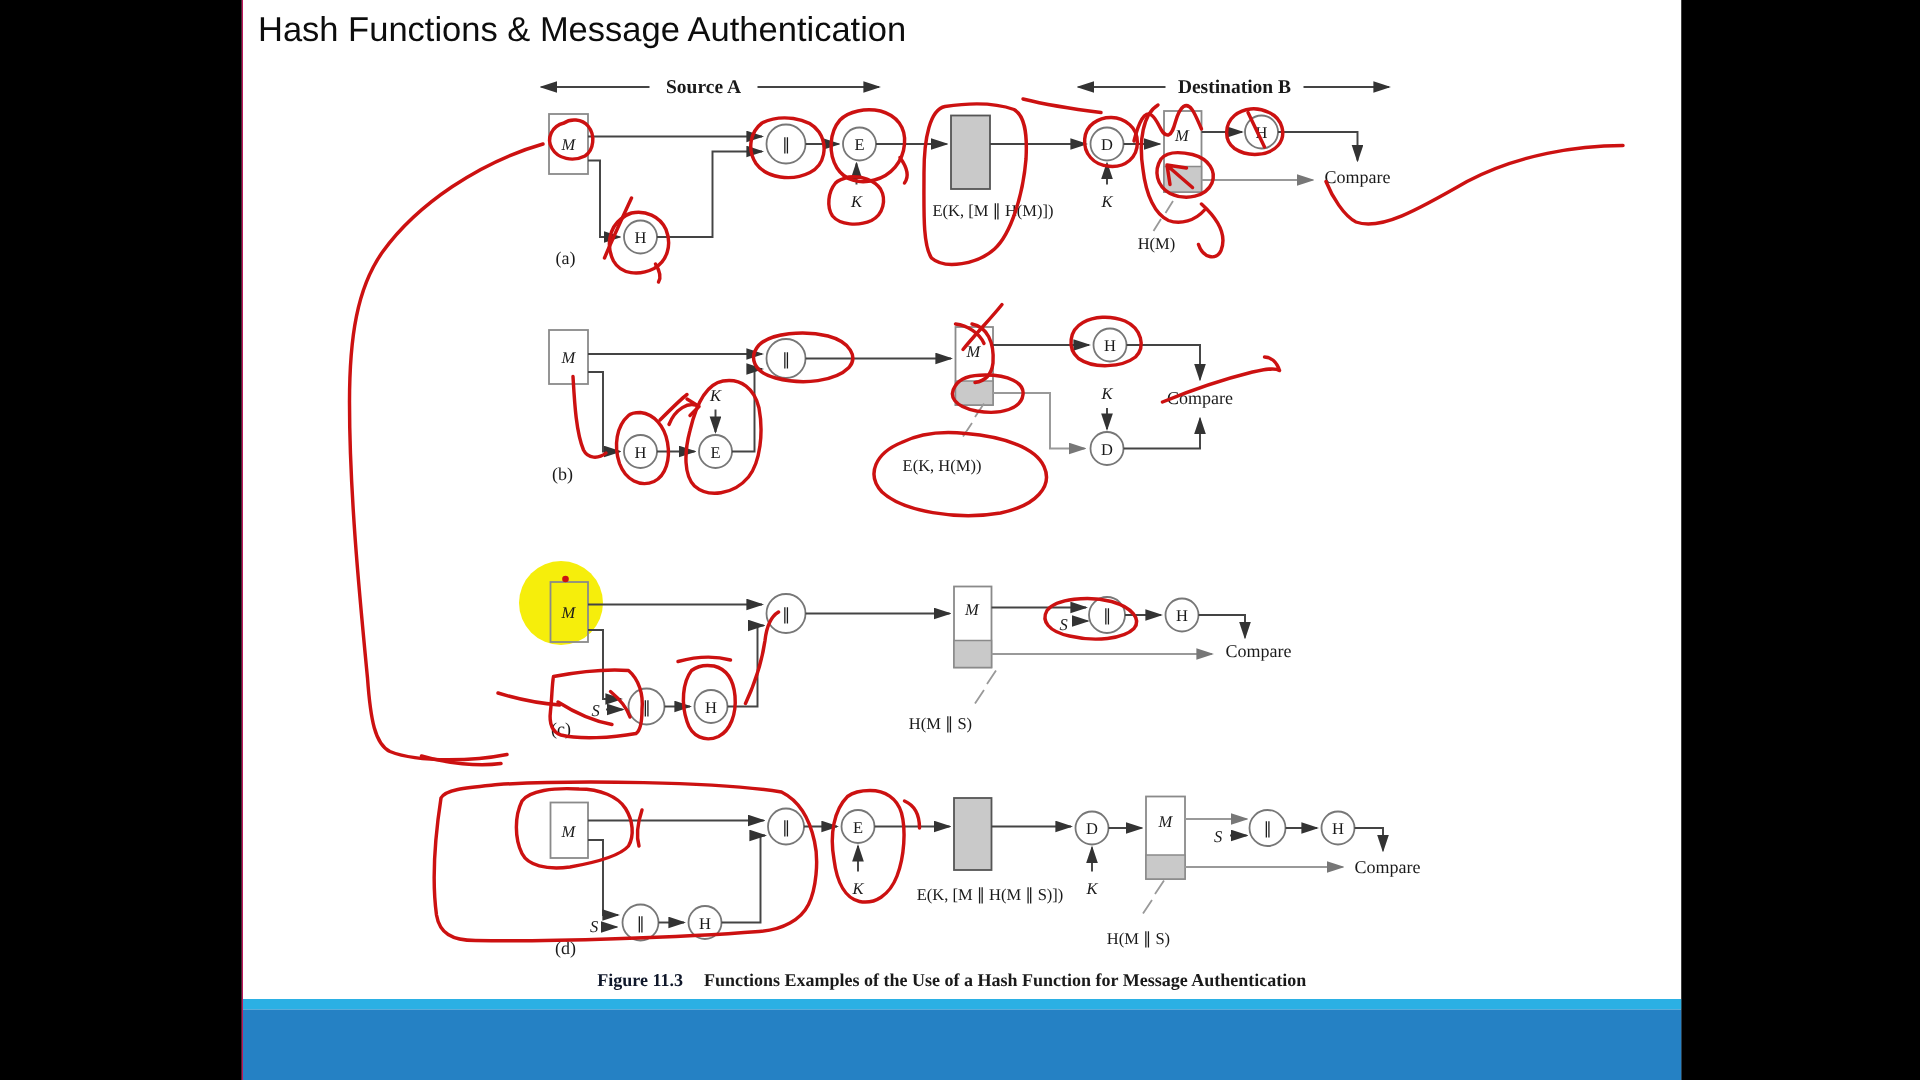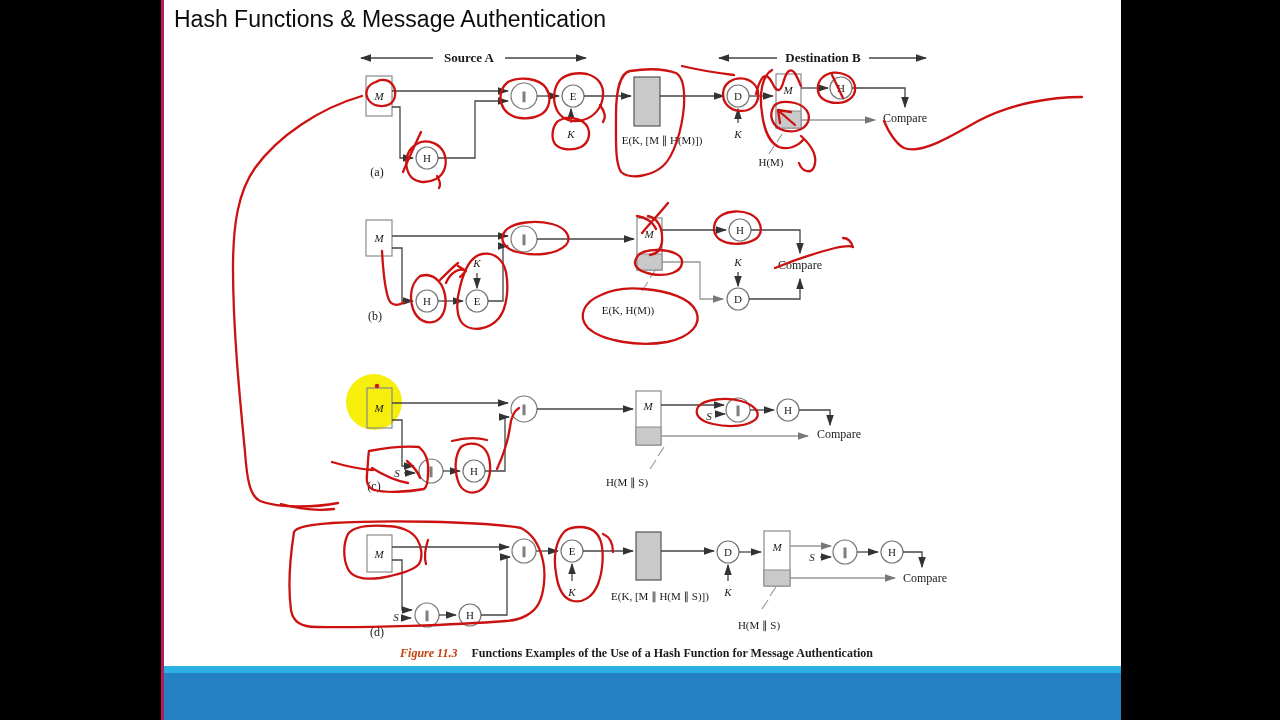--- a/index.html
+++ b/index.html
@@ -2,26 +2,26 @@
 <html><head>
 <meta charset="utf-8">
 <style>
   html,body{margin:0;padding:0;background:#000;}
   .stage{position:relative;width:1280px;height:720px;background:#000;overflow:hidden;
          font-family:"Liberation Serif", serif;}
   .bar{position:absolute;top:0;height:720px;background:#000;}
   .bar.left{left:0;width:161px;}
   .bar.right{left:1121px;width:159px;}
   .slide{position:absolute;left:161px;top:0;width:960px;height:720px;background:#fff;
-         border-left:3px solid #be185d;box-sizing:border-box;}
+         border-left:1px solid #be185d;box-sizing:border-box;}
   .title{position:absolute;left:10px;top:6px;font-family:"Liberation Sans",sans-serif;
          font-size:23px;color:#0d0d0d;white-space:nowrap;}
   .caption{position:absolute;left:0;top:646px;width:945px;text-align:center;
            font-size:12px;font-weight:bold;color:#1a1a1a;}
-  .caption .fig-num{color:#c2410c;margin-right:14px;font-style:italic;}
+  .caption .fig-num{color:#0f172a;margin-right:14px;}
   .footer-accent{position:absolute;left:0;top:666px;width:100%;height:7px;background:#2bb0e4;}
   .footer-bar{position:absolute;left:0;top:673px;width:100%;height:47px;background:#2581c4;}
   svg.overlay{position:absolute;left:0;top:0;}
   .ln{stroke:#444;stroke-width:1.3;fill:none;}
   .lng{stroke:#999;stroke-width:1.3;fill:none;}
   .blk{fill:#fff;stroke:#8a8a8a;stroke-width:1.2;}
   .blk.open{fill:none;}
   .shade{fill:#c9c9c9;stroke:#8a8a8a;stroke-width:1;}
   .gbox{fill:#c9c9c9;stroke:#555;stroke-width:1.2;}
   .node{fill:#fff;stroke:#777;stroke-width:1.2;}

